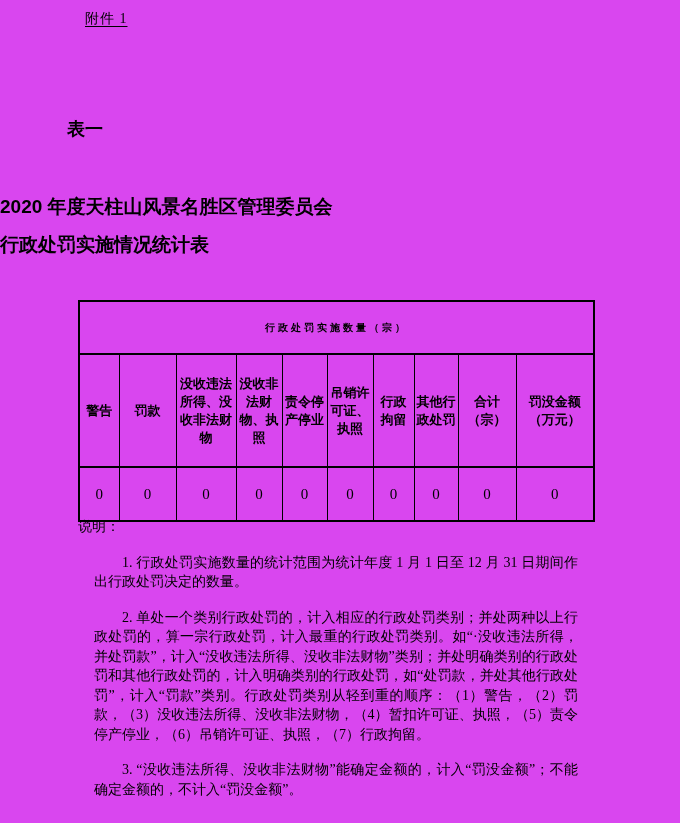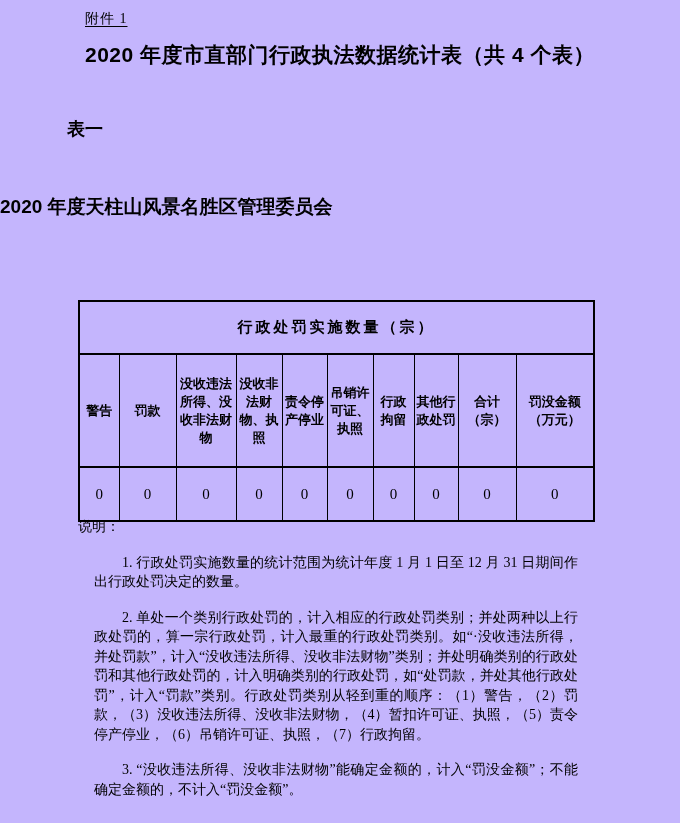--- a/index.html
+++ b/index.html
@@ -11,21 +11,21 @@
   body {
     width: 680px;
     height: 823px;
     overflow: hidden;
     font-family: "Liberation Serif", "DejaVu Serif", serif;
   }
   .page {
     position: relative;
     width: 680px;
     height: 823px;
-    background: #c4b5fd;
+    background: #d946ef;
   }
   .attachment {
     position: absolute;
     left: 85px;
     top: 8px;
     font-size: 14px;
     line-height: 22px;
     text-decoration: underline;
     text-underline-offset: 3px;
     letter-spacing: 1px;
@@ -79,21 +79,21 @@
     border-top-width: 2px;
     border-bottom-width: 2px;
     padding: 1px 2px;
     text-align: center;
     vertical-align: middle;
     overflow: hidden;
   }
   .table-title-row td {
     height: 49px;
     font-weight: bold;
-    font-size: 15px;
+    font-size: 10px;
     letter-spacing: 3px;
     border-radius: 18px;
   }
   .col-header-row th {
     height: 109px;
     font-weight: bold;
     font-size: 13px;
     line-height: 18px;
     font-family: "Liberation Serif", "DejaVu Serif", serif;
   }
@@ -119,26 +119,26 @@
     margin: 16px;
   }
 </style>
 </head>
 <body>
 
 <div class="page">
 
   <div class="attachment">附件 1</div>
 
-  <div class="doc-title">2020 年度市直部门行政执法数据统计表（共 4 个表）</div>
 
   <div class="table-label">表一</div>
 
   <div class="subtitle">
     <div>2020 年度天柱山风景名胜区管理委员会</div>
+    <div>行政处罚实施情况统计表</div>
   </div>
 
   <table class="stats">
     <colgroup>
       <col style="width:40px">
         <col style="width:57px">
         <col style="width:60px">
       <col style="width:46px">
         <col style="width:45px">
         <col style="width:46px">

